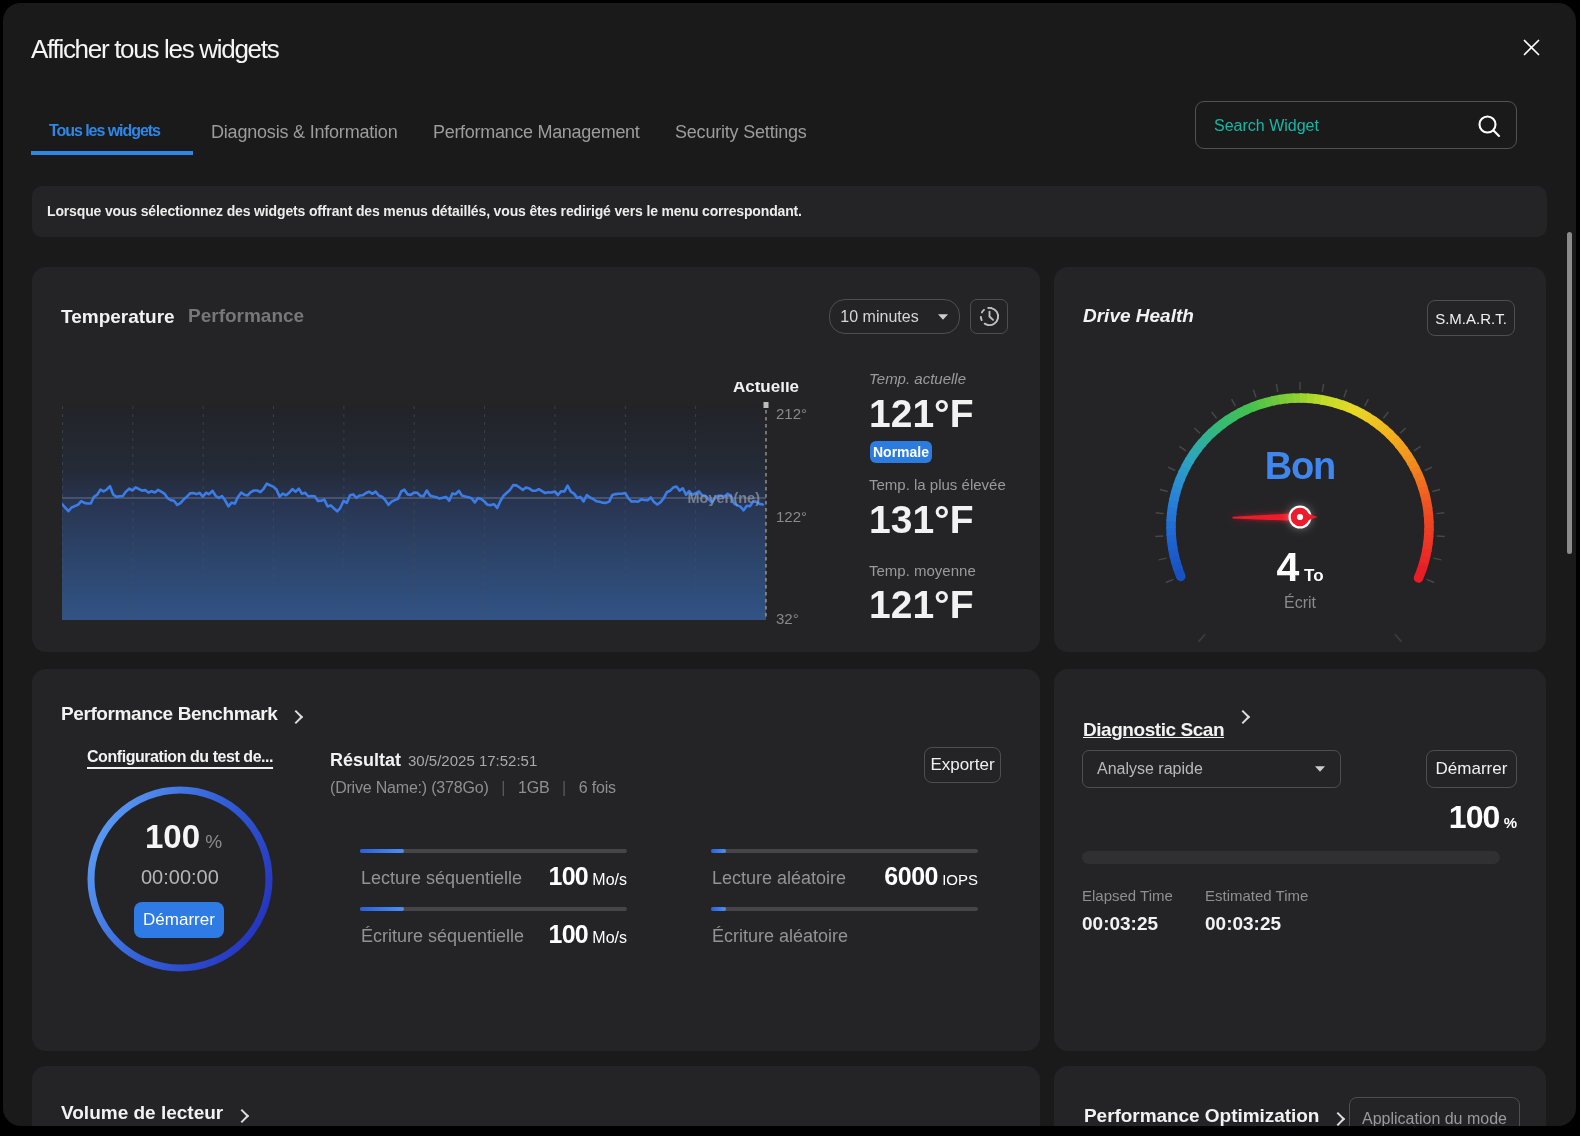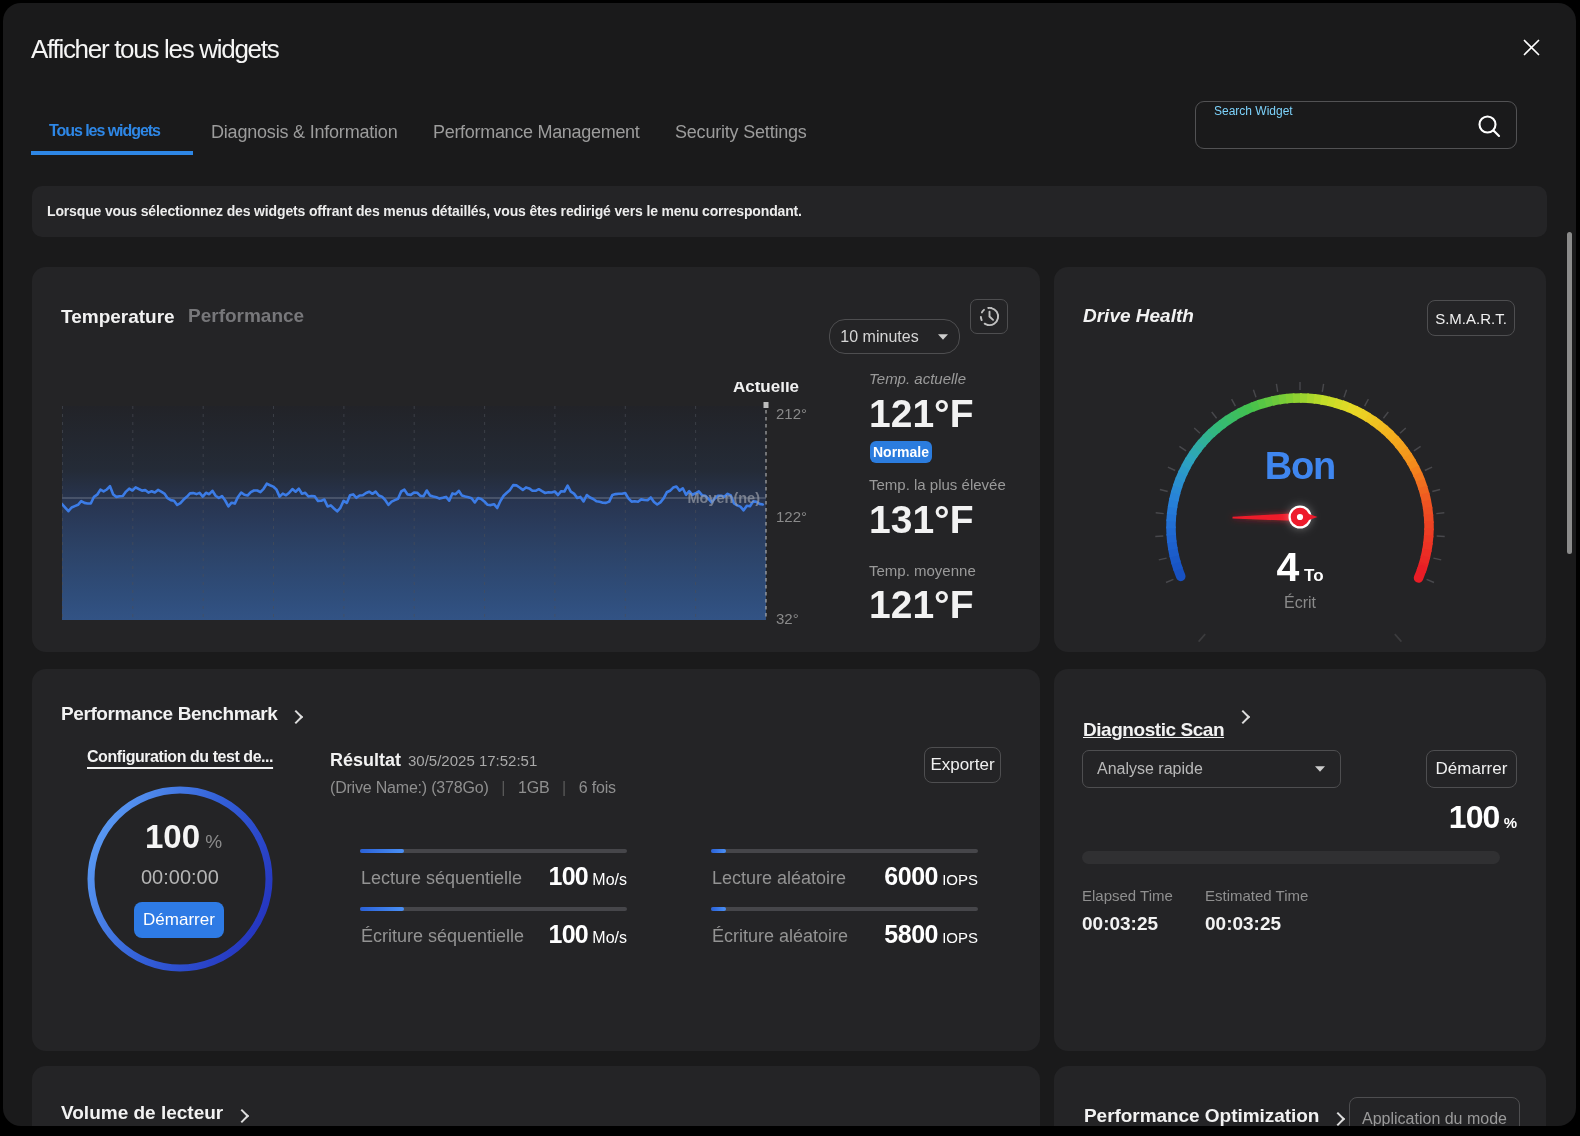--- a/index.html
+++ b/index.html
@@ -24,36 +24,36 @@
   <path d="M2.5 2.5 L16.5 16.5 M16.5 2.5 L2.5 16.5" stroke="#fff" stroke-width="1.7" stroke-linecap="round"></path>
 </svg>
 
 <div class="abs" style="left:49px; top:122px; font-size:16px; letter-spacing:-1.05px; font-weight:700; color:#2e87e6;">Tous les widgets</div>
 <div class="abs" style="left:31px; top:151px; width:162px; height:4px; background:#2e87e6;"></div>
 <div class="abs" style="left:211px; top:122px; font-size:18px; letter-spacing:-0.2px; color:#9c9c9c;">Diagnosis &amp; Information</div>
 <div class="abs" style="left:433px; top:122px; font-size:18px; letter-spacing:-0.3px; color:#9c9c9c;">Performance Management</div>
 <div class="abs" style="left:675px; top:122px; font-size:18px; letter-spacing:-0.2px; color:#9c9c9c;">Security Settings</div>
 
 <div class="abs" style="left:1195px; top:101px; width:322px; height:48px; border:1px solid #525254; border-radius:9px;">
-  <div class="abs" style="left:18px; top:2px; font-size:12px; color:#7dd3fc;">Search Widget</div>
+  <div class="abs" style="left:18px; top:15px; font-size:16px; color:#14b8a6;">Search Widget</div>
   <svg class="abs" style="right:14px; top:11px;" width="26" height="26" viewBox="0 0 26 26">
     <circle cx="11.5" cy="11.5" r="8" stroke="#fff" stroke-width="2.1" fill="none"></circle>
     <line x1="17.5" y1="17.5" x2="23" y2="23" stroke="#fff" stroke-width="2.1" stroke-linecap="round"></line>
   </svg>
 </div>
 
 <div class="abs" style="left:32px; top:186px; width:1515px; height:51px; background:#242426; border-radius:10px;">
   <div class="abs" style="left:15px; top:17px; font-size:14px; letter-spacing:-0.15px; font-weight:700; color:#ececec;">Lorsque vous sélectionnez des widgets offrant des menus détaillés, vous êtes redirigé vers le menu correspondant.</div>
 </div>
 
 <div class="card" style="left:32px; top:267px; width:1008px; height:385px;">
   <div class="ctitle" style="left:29px; top:39px;">Temperature</div>
   <div class="abs" style="left:156px; top:38px; font-size:19px; font-weight:700; color:#77777a;">Performance</div>
 
-  <div class="btn" style="left:797px; top:32px; width:131px; height:35px; border-radius:16px;margin-top:20px;">
+  <div class="btn" style="left:797px; top:32px; width:131px; height:35px; border-radius:16px;">
     <span style="font-size:16px; color:#d5d5d5; margin-right:18px;">10 minutes</span>
     <svg width="12" height="8" viewBox="0 0 12 8">
         <path d="M1 1.2 L6 6.8 L11 1.2 Z" fill="#cdcdcd"></path>
       </svg>
   </div>
 
   <div class="btn" style="left:938px; top:32px; width:38px; height:35px; border-radius:7px;">
     <svg width="23" height="23" viewBox="0 0 24 24" fill="none" stroke="#c0c0c0" stroke-width="2" stroke-linecap="round">
       <path d="M13.9 3.2 A9 9 0 1 1 10.1 20.8"></path>
       <path d="M10.1 20.8 A9 9 0 0 1 13.9 3.2" stroke-dasharray="3.4 4.9"></path>
@@ -270,21 +270,20 @@
   <div class="abs" style="left:679px; top:180px; width:267px; height:4px; background:#46464a; border-radius:2px;">
     <div class="abs" style="left:0; top:0; width:15px; height:4px; border-radius:2px; background:linear-gradient(90deg,#2a61d8,#4a90f5);"></div>
   </div>
   <div class="abs" style="left:680px; top:199px; font-size:18px; color:#939393;">Lecture aléatoire</div>
   <div class="abs" style="left:679px; top:193px; width:267px; text-align:right; color:#fff;"><span style="font-size:25px; letter-spacing:-0.5px; font-weight:700;">6000</span><span style="font-size:15px;"> IOPS</span></div>
 
   <div class="abs" style="left:679px; top:238px; width:267px; height:4px; background:#46464a; border-radius:2px;">
     <div class="abs" style="left:0; top:0; width:15px; height:4px; border-radius:2px; background:linear-gradient(90deg,#2a61d8,#4a90f5);"></div>
   </div>
   <div class="abs" style="left:680px; top:257px; font-size:18px; color:#939393;">Écriture aléatoire</div>
-  <div class="abs" style="left:679px; top:251px; width:267px; text-align:right; color:#fff;"><span style="font-size:25px; letter-spacing:-0.5px; font-weight:700;">5800</span><span style="font-size:15px;"> IOPS</span></div>
 </div>
 
 <div class="card" style="left:1054px; top:669px; width:492px; height:382px;">
   <div class="ctitle" style="left:29px; top:50px; letter-spacing:-0.45px;text-decoration:underline;">Diagnostic Scan</div>
   <div class="abs" style="left:184px; top:39px;"><span class="chev"></span></div>
   <div class="btn" style="left:28px; top:81px; width:259px; height:38px; border-radius:7px; justify-content:flex-start;">
     <span style="font-size:16px; color:#b9b9b9; margin-left:14px;">Analyse rapide</span>
     <svg style="position:absolute; right:14px;" width="12" height="8" viewBox="0 0 12 8">
         <path d="M1 1.2 L6 6.8 L11 1.2 Z" fill="#cdcdcd"></path>
       </svg>

